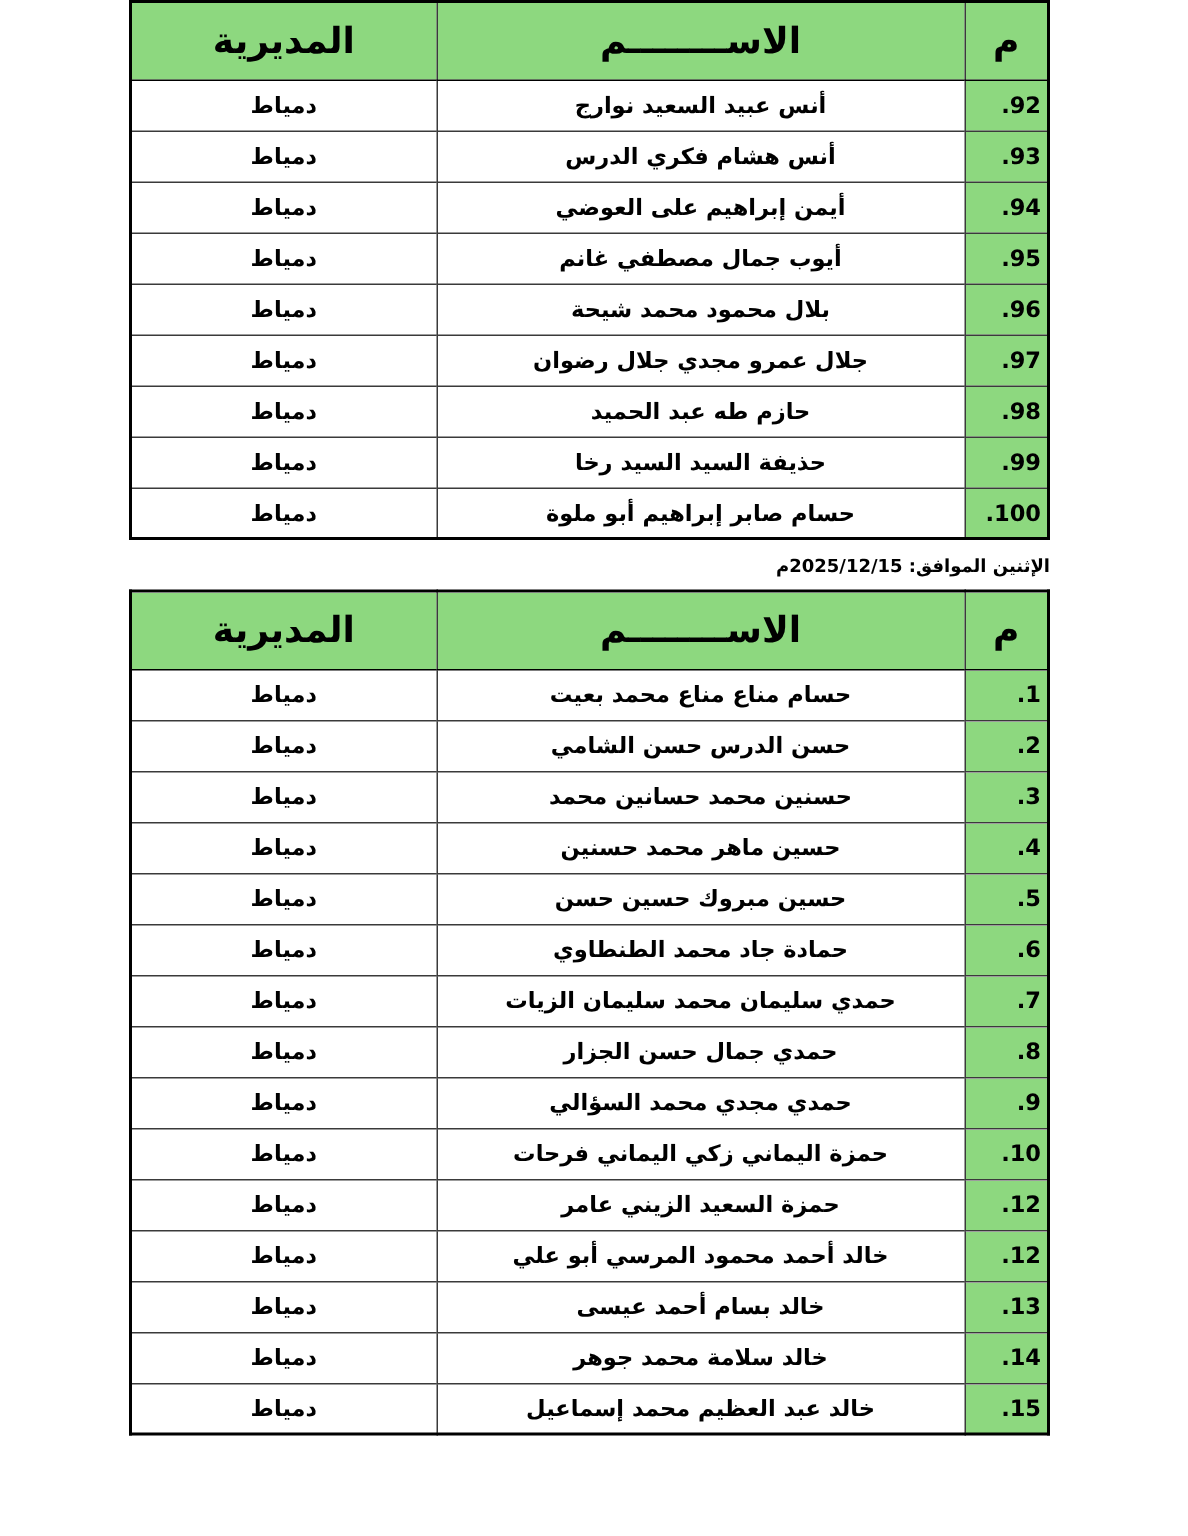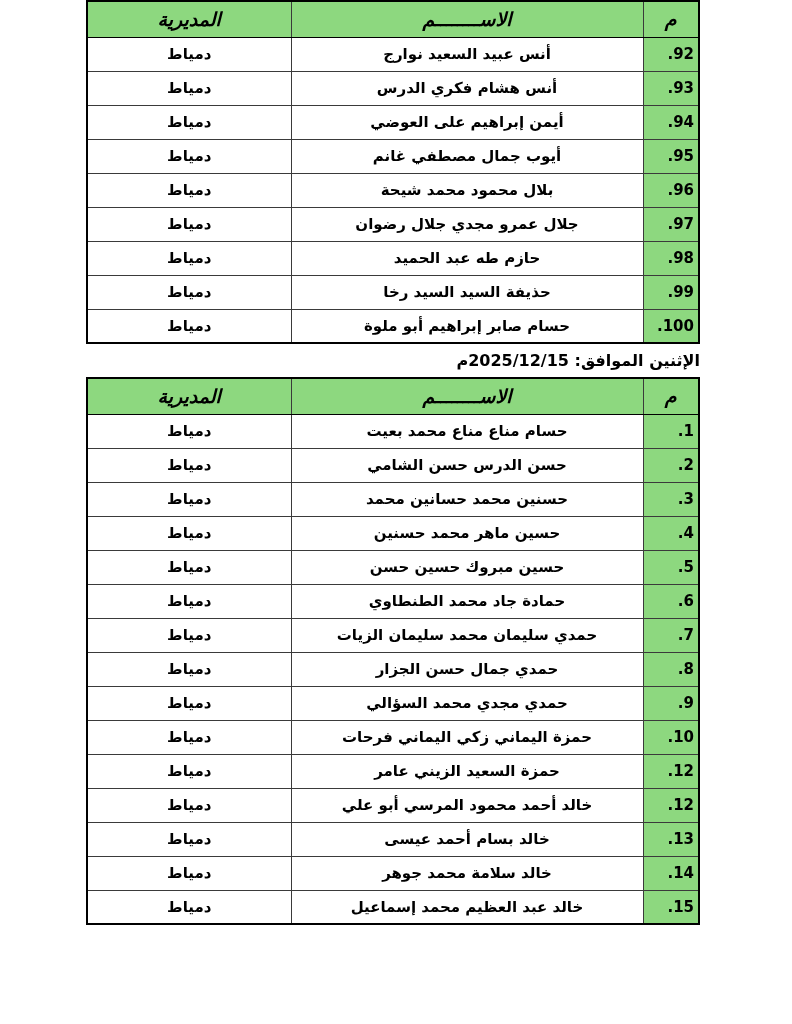--- a/index.html
+++ b/index.html
@@ -24,34 +24,33 @@
     border: 1px solid var(--border-inner);
     text-align: center;
     vertical-align: middle;
     font-weight: bold;
     padding: 0 4px;
     overflow: hidden;
     white-space: nowrap;
   }
   table.roster th {
     background: var(--green);
-    height: 36px;
-    font-size: 19px;
+    height: 52px;
+    font-size: 24px;
     border-bottom: 1.5px solid var(--border-dark);
-    font-style: italic;
   }
   table.roster td { height: 34px; font-size: 15px; background: #ffffff; }
   table.roster td.num { background: var(--green); direction: rtl; text-align: right; }
   .col-num { width: 56px; }
   .col-name { width: 352px; }
   .col-dir { width: 204px; }
   .tbl-1 { margin-top: 16px; }
   .date-line {
     font-weight: bold;
-    font-size: 16px;
+    font-size: 12px;
     margin: 7px 92px 6px 88px;
     text-align: start;
     height: 20px;
     line-height: 20px;
   }
 </style>
 </head>
 <body>
 
 <table class="roster tbl-1">

